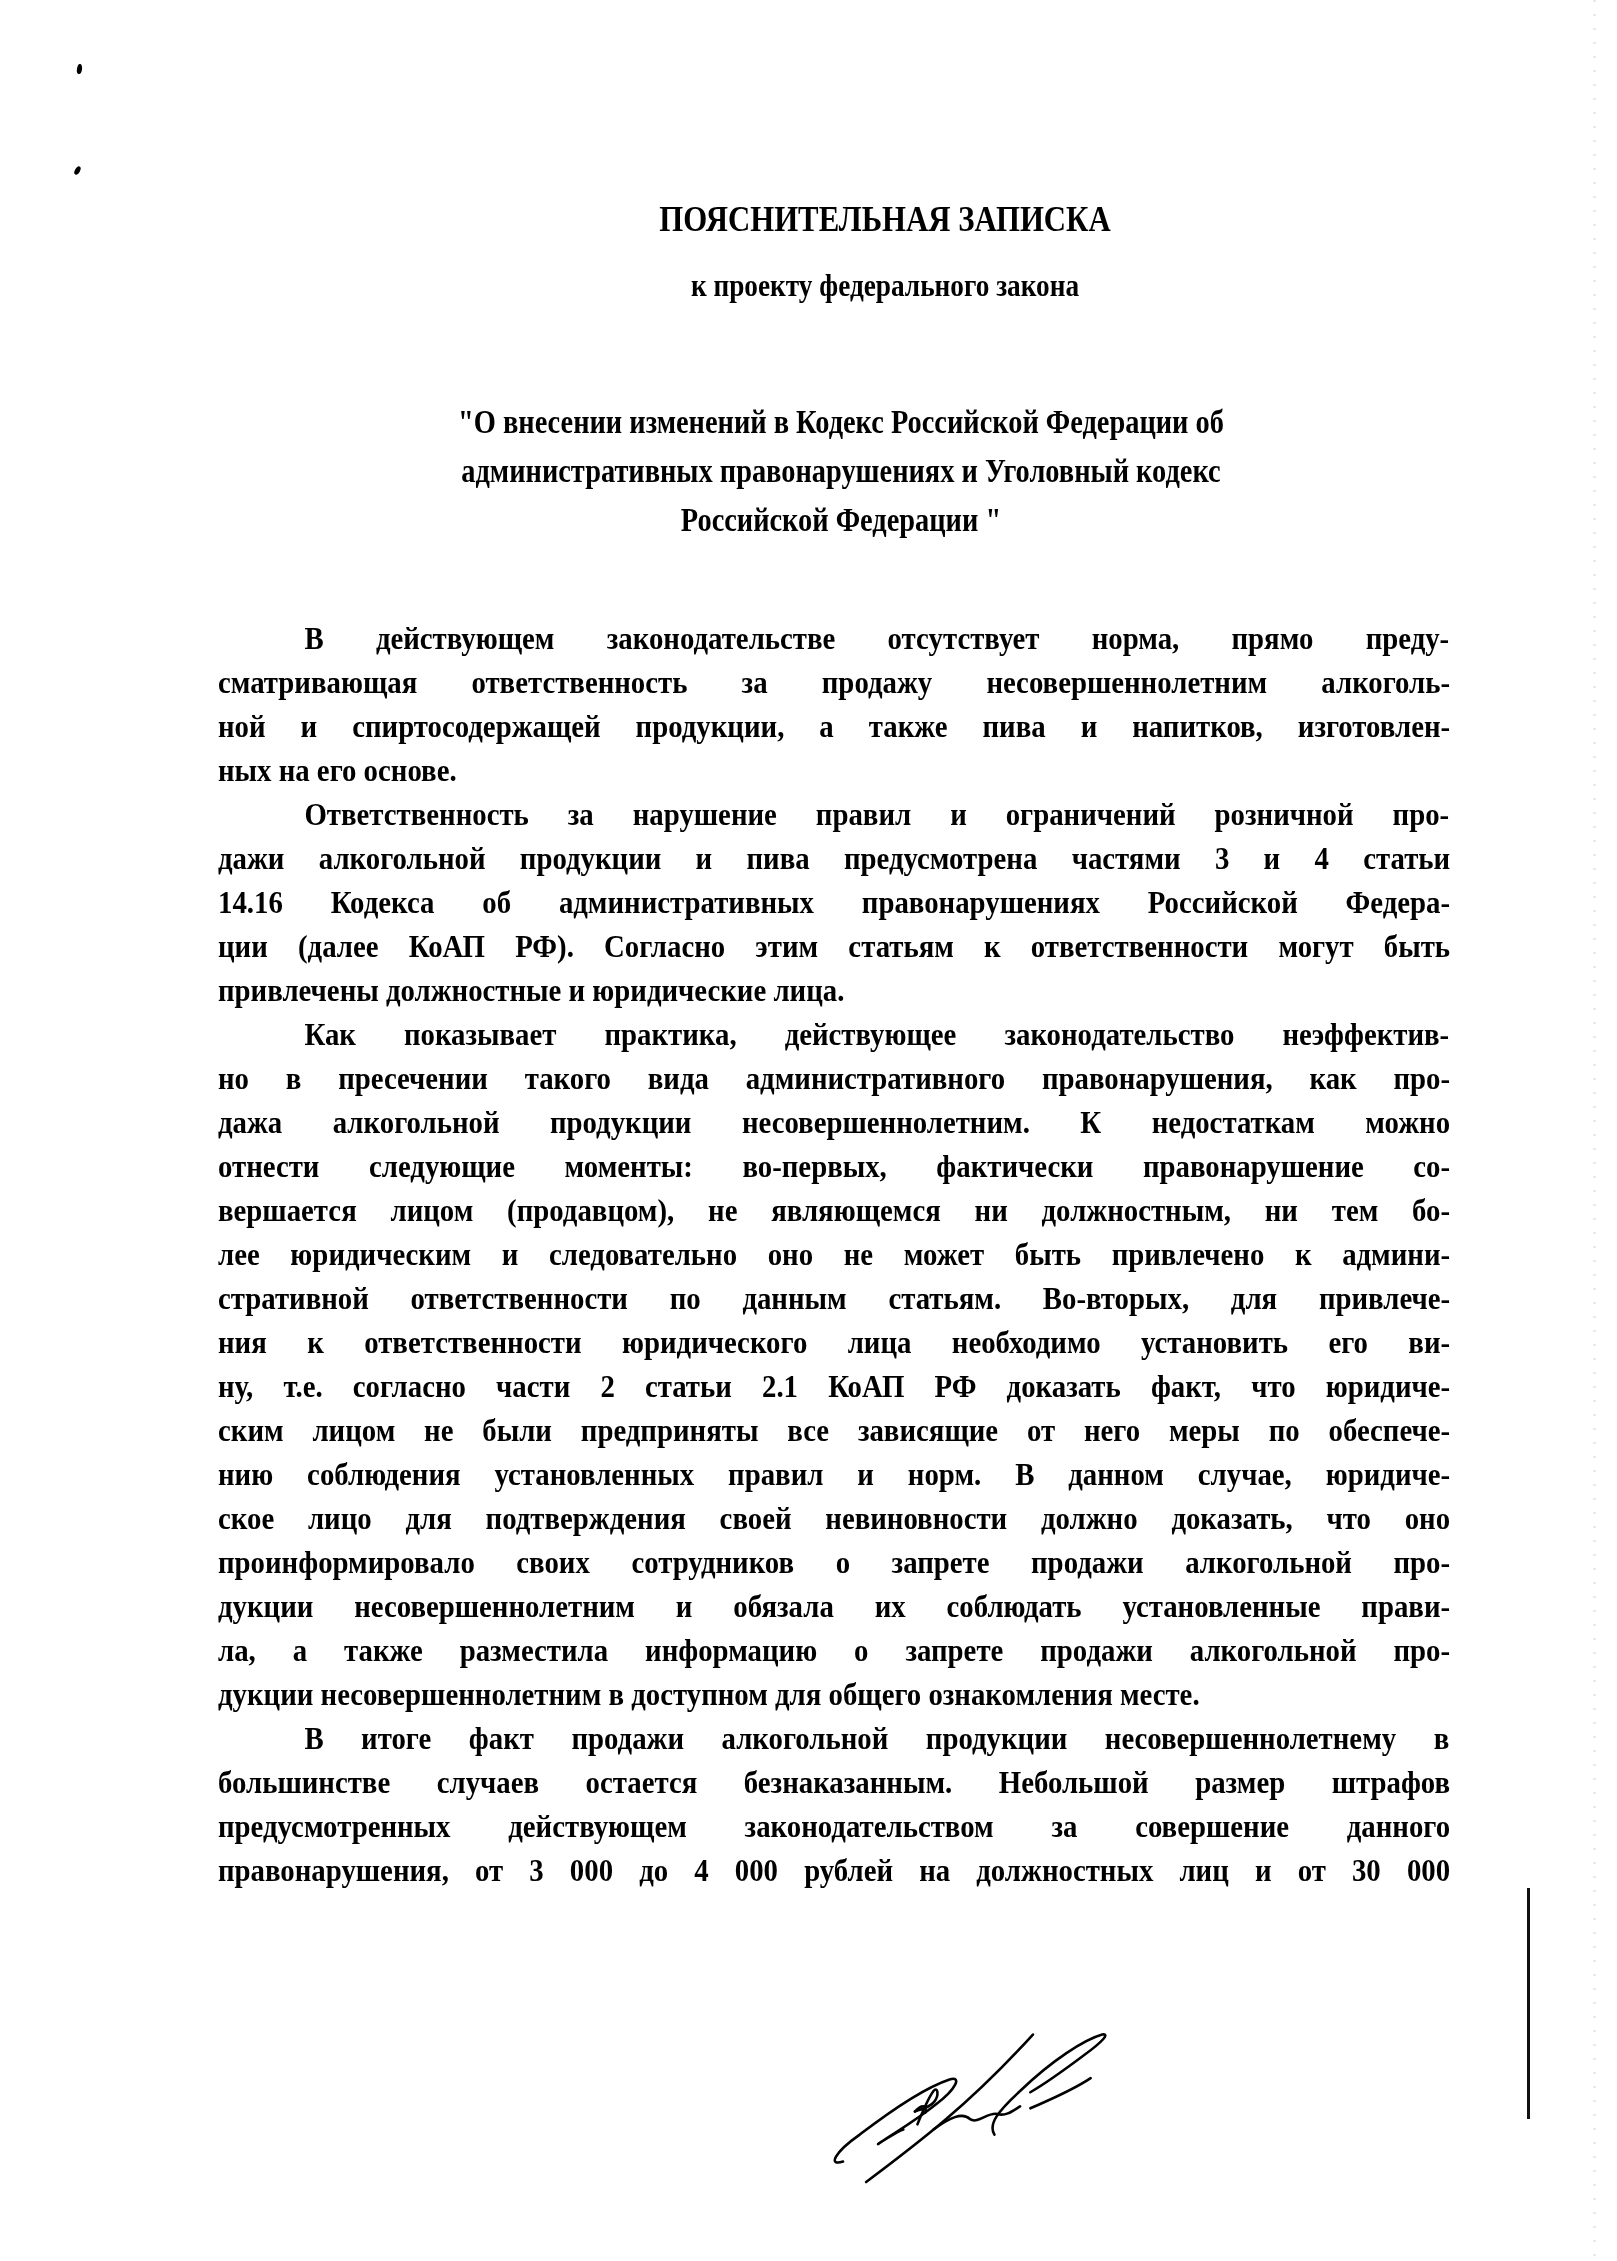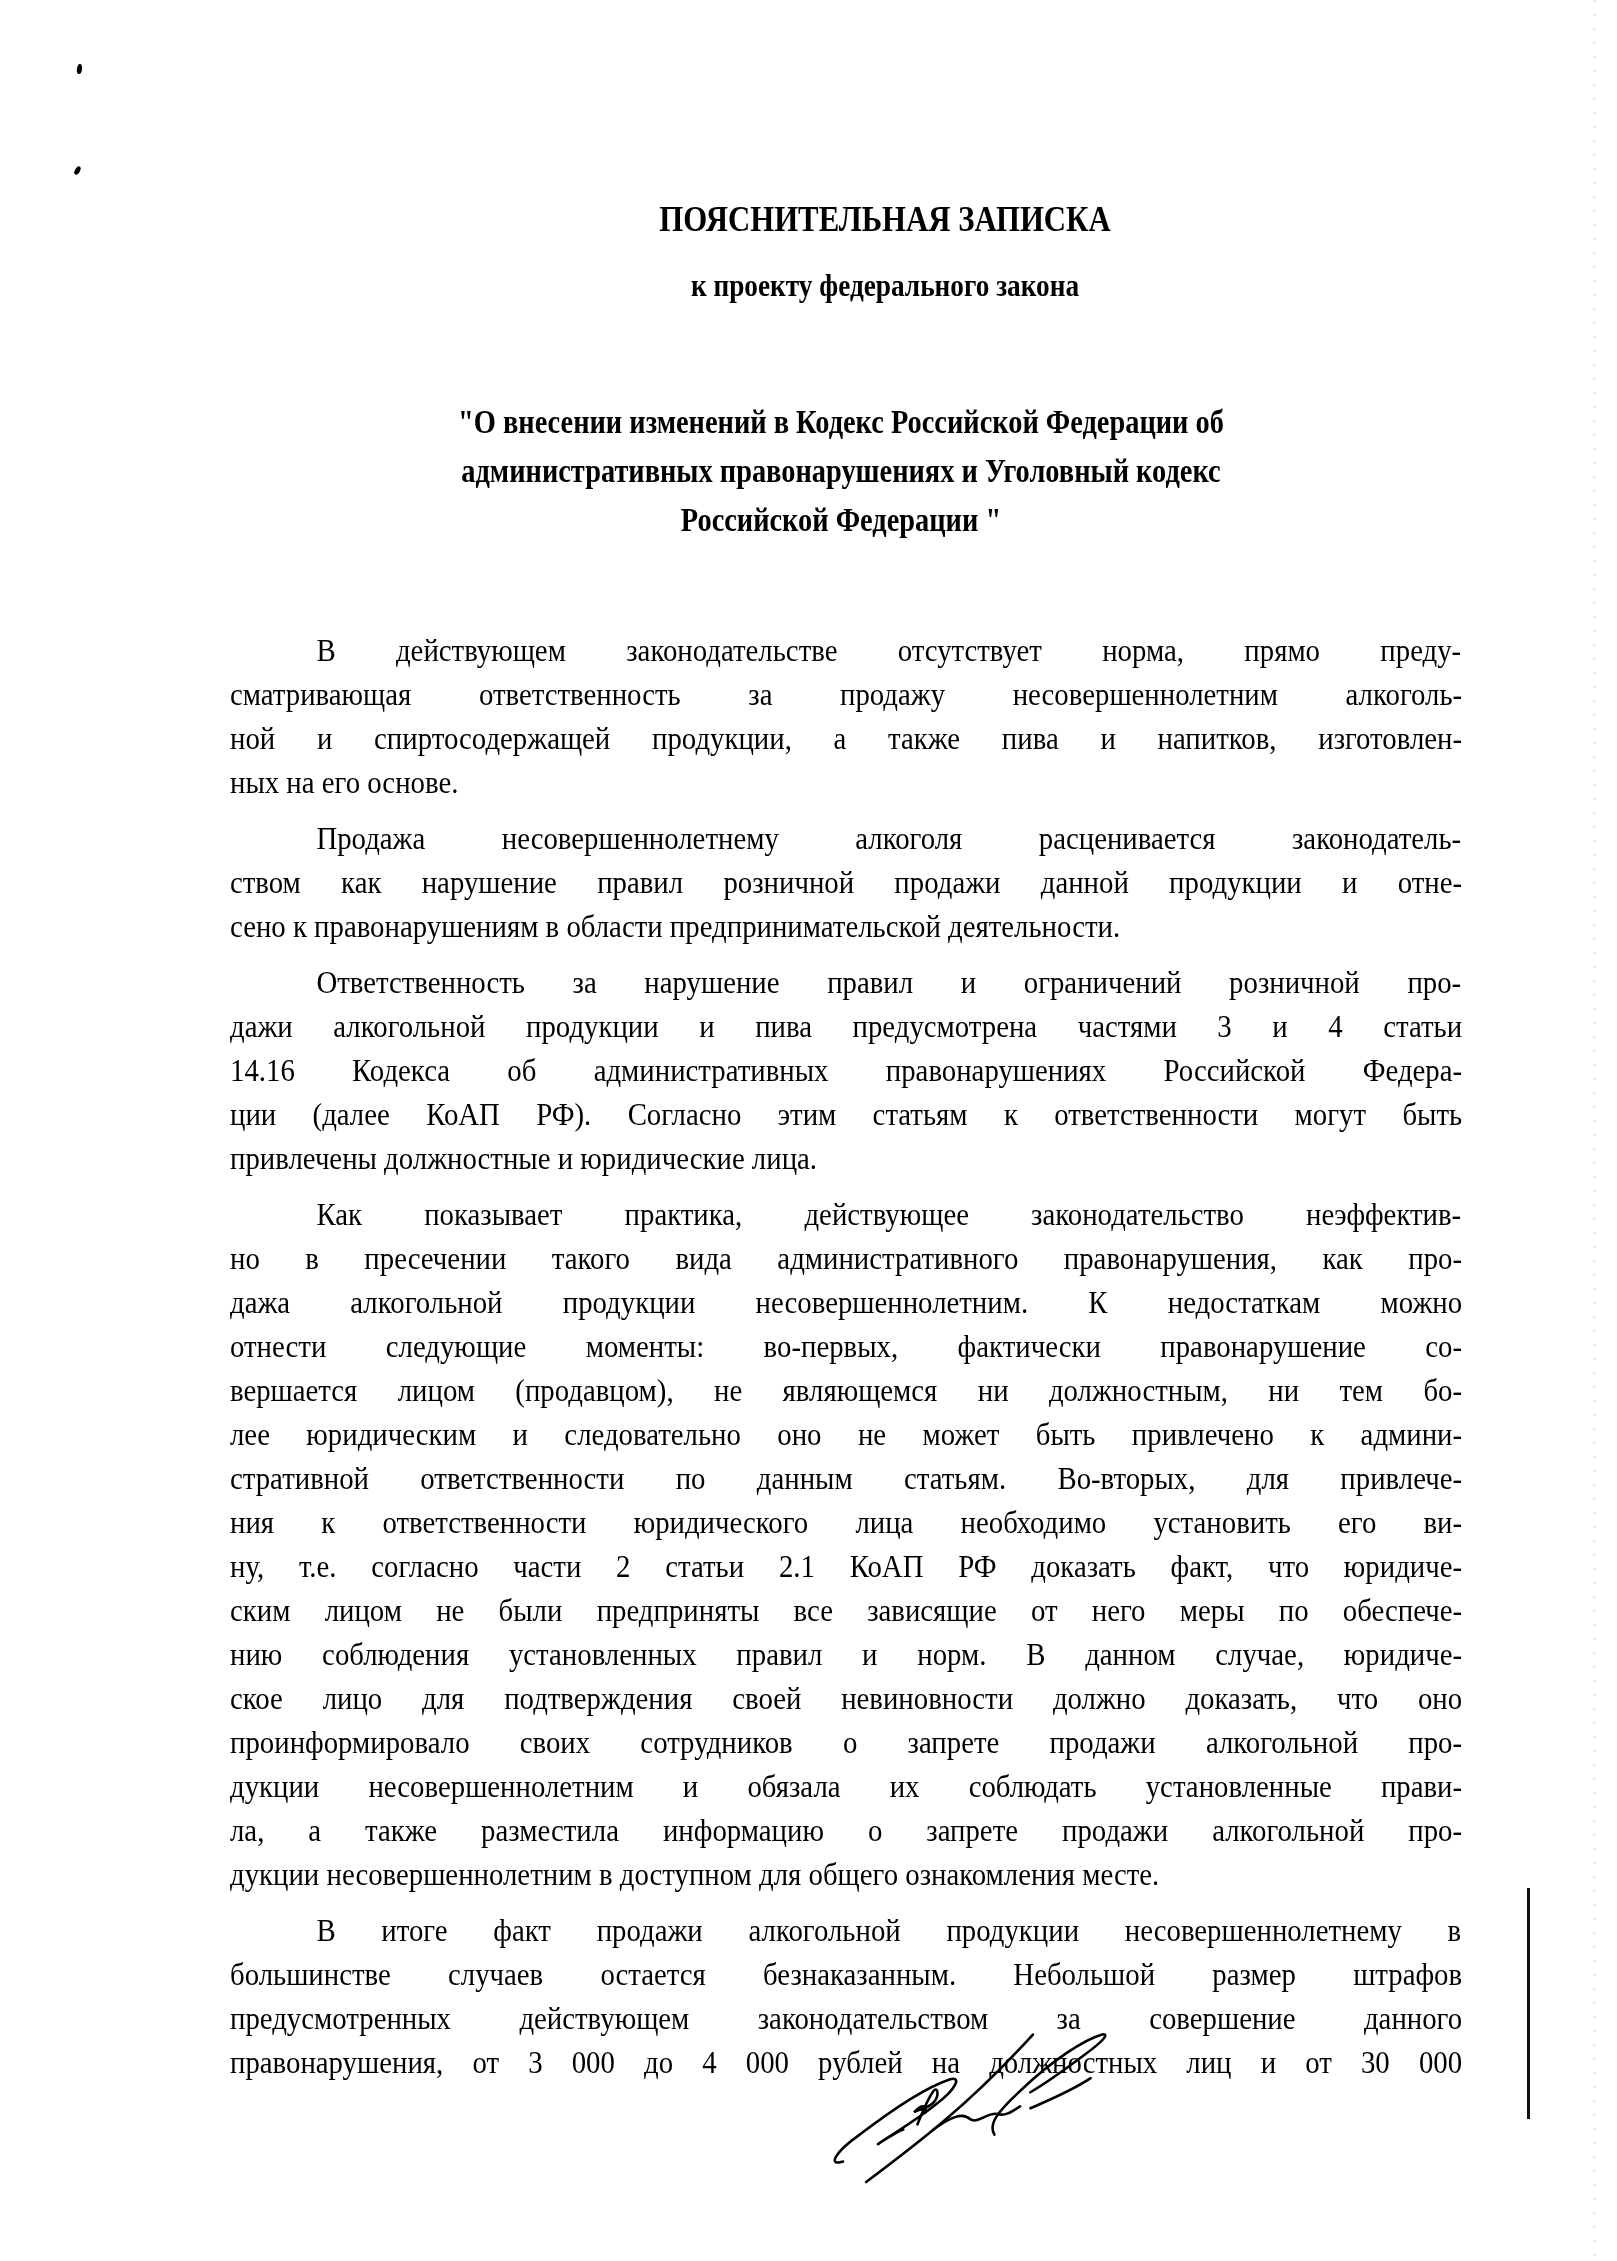--- a/index.html
+++ b/index.html
@@ -70,21 +70,22 @@
 
   .body-text {
     position: absolute;
     left: 218px;
     top: 616px;
     width: 1232px;
     font-size: 32px;
     line-height: 44px;
   }
   .para {
-    margin: 12px;
+    margin: 0;
+    font-weight: bold;
   }
   .line {
     display: block;
     white-space: nowrap;
     text-align: justify;
     text-align-last: justify;
     transform: scaleX(0.9);
     transform-origin: 0 50%;
     width: 1369px;
   }
@@ -138,25 +139,20 @@
     <span class="law-line">административных правонарушениях и Уголовный кодекс</span>
     <span class="law-line">Российской Федерации "</span>
   </div>
 
   <div class="body-text" id="body-text">
       <p class="para">
         <span class="line indent">В действующем законодательстве отсутствует норма,  прямо преду-</span>
         <span class="line">сматривающая ответственность за продажу несовершеннолетним алкоголь-</span>
         <span class="line">ной  и спиртосодержащей продукции, а также пива и напитков, изготовлен-</span>
         <span class="line last">ных на его основе.</span>
-      </p>
-      <p class="para">
-        <span class="line indent">Продажа несовершеннолетнему алкоголя расценивается законодатель-</span>
-        <span class="line">ством как  нарушение правил розничной продажи данной продукции и отне-</span>
-        <span class="line last">сено к правонарушениям в области предпринимательской деятельности.</span>
       </p>
       <p class="para">
         <span class="line indent">Ответственность за нарушение правил и ограничений розничной про-</span>
         <span class="line">дажи алкогольной продукции и пива предусмотрена  частями 3 и 4 статьи</span>
         <span class="line">14.16 Кодекса об административных правонарушениях Российской Федера-</span>
         <span class="line">ции (далее КоАП РФ). Согласно этим статьям к ответственности могут быть</span>
         <span class="line last">привлечены должностные и юридические лица.</span>
       </p>
       <p class="para">
         <span class="line indent">Как показывает практика, действующее законодательство неэффектив-</span>

